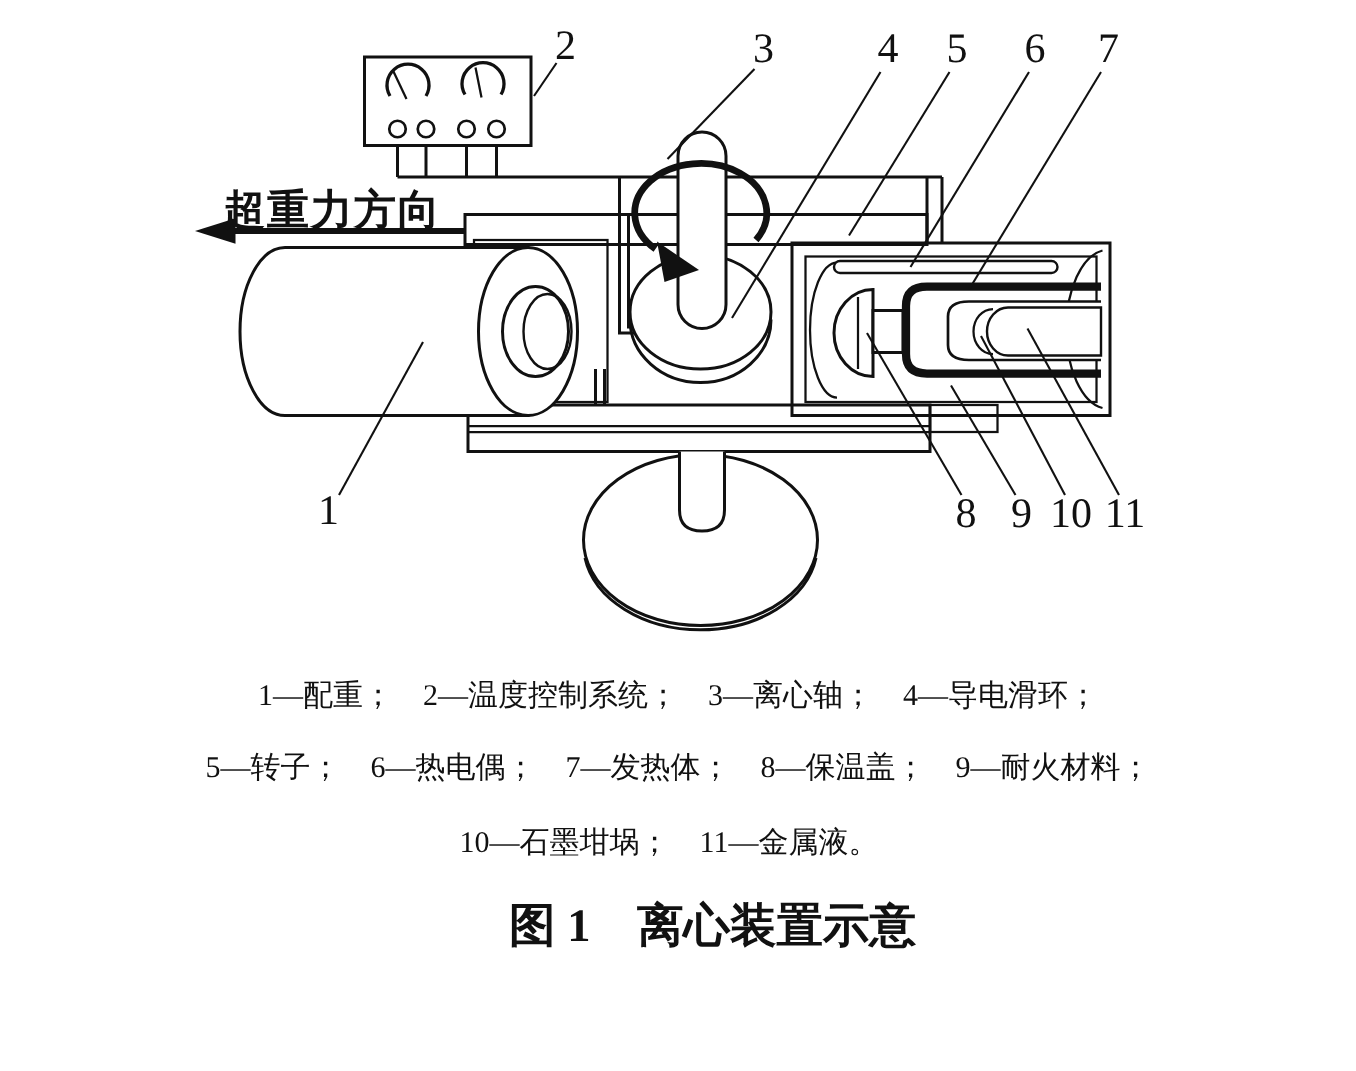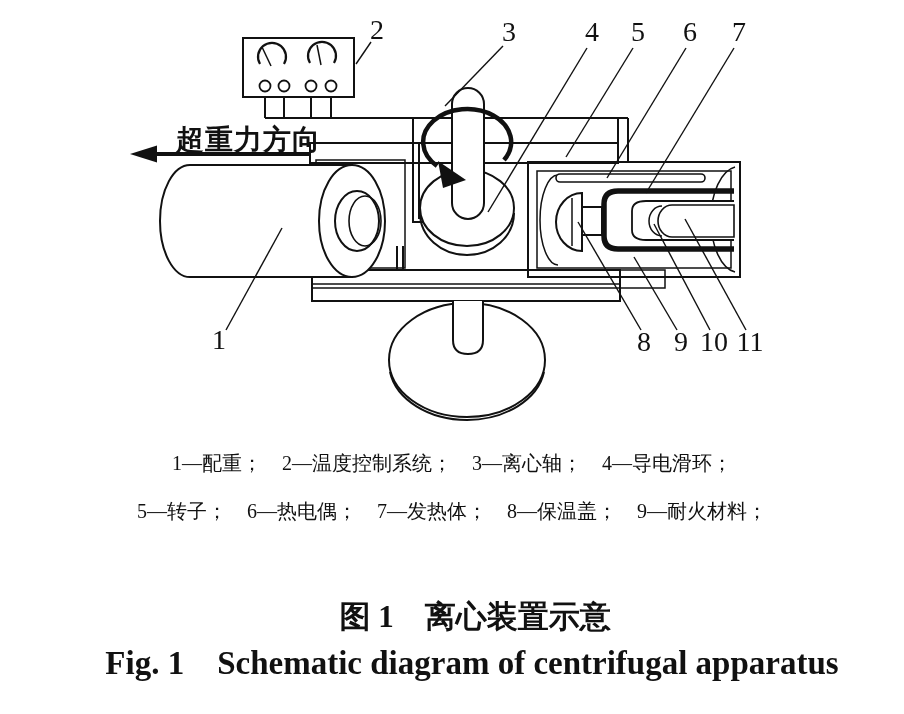--- a/index.html
+++ b/index.html
@@ -10,21 +10,21 @@
         stroke:#111;fill:none;stroke-width:2;stroke-linecap:butt;}
   .diagram .wfill{fill:#ffffff;}
   .diagram .thin{stroke-width:1.5;}
   .diagram .wire{stroke-width:1.8;}
   .diagram .heavy{stroke-width:5.5;}
   .diagram .rot{stroke-width:4.5;}
   .diagram .solid{fill:#111;stroke:none;}
   .diagram .leader{stroke:#111;stroke-width:1.4;fill:none;}
   .diagram .plabel{font-family:"Liberation Serif","DejaVu Serif",serif;font-size:28px;fill:#111;}
   .txt{position:absolute;white-space:pre;}
-  .arrow-label{left:176px;top:121px;font-size:28px;font-weight:bold;letter-spacing:1px;}
+  .arrow-label{left:149px;top:121px;font-size:28px;font-weight:bold;letter-spacing:1px;}
   .cap{left:0;width:904px;text-align:center;font-size:20px;}
   .cap1{top:450px;}
   .cap2{top:498px;}
   .cap3{top:548px;width:892px;}
   .title-cn{left:0;top:596px;width:890px;text-align:center;font-size:31px;font-weight:bold;margin-left:30px;}
   .title-en{left:40px;top:645px;width:864px;text-align:center;font-size:33px;font-weight:bold;}
 </style>
 </head>
 <body>
 
@@ -135,16 +135,16 @@
         <text x="714" y="351" text-anchor="middle" class="plabel">10</text>
         <line x1="746" y1="330" x2="685" y2="219" class="leader"></line>
         <text x="750" y="351" text-anchor="middle" class="plabel">11</text>
       </g>
   </svg>
 
   <div class="txt arrow-label">超重力方向</div>
 
   <div class="txt cap cap1">1—配重；　2—温度控制系统；　3—离心轴；　4—导电滑环；</div>
   <div class="txt cap cap2">5—转子；　6—热电偶；　7—发热体；　8—保温盖；　9—耐火材料；</div>
+  <div class="txt cap cap3">10—石墨坩埚；　11—金属液。</div>
 
   <div class="txt title-cn">图 1　离心装置示意</div>
-  <div class="txt title-en">Fig. 1    Schematic diagram of centrifugal apparatus</div>
 </div>
 
 </body></html>

